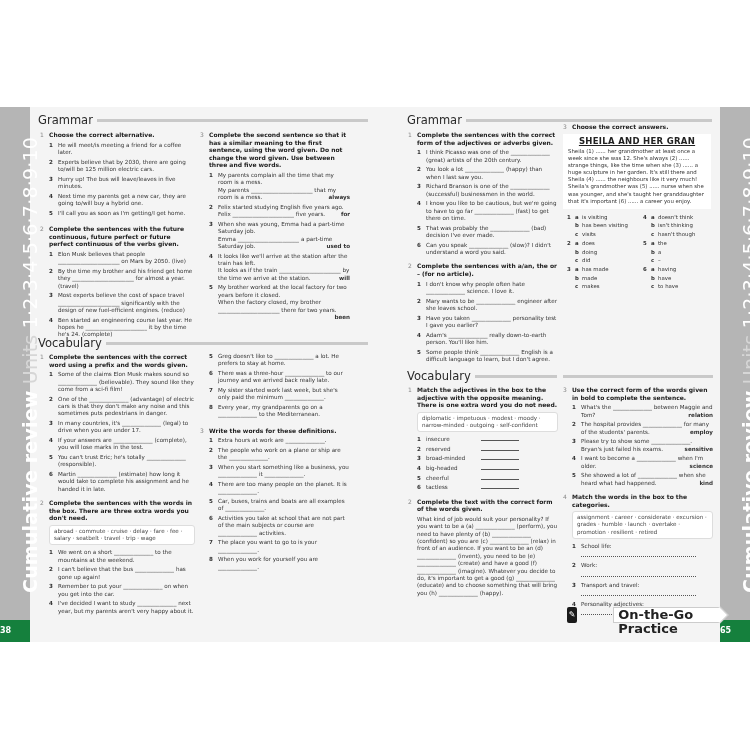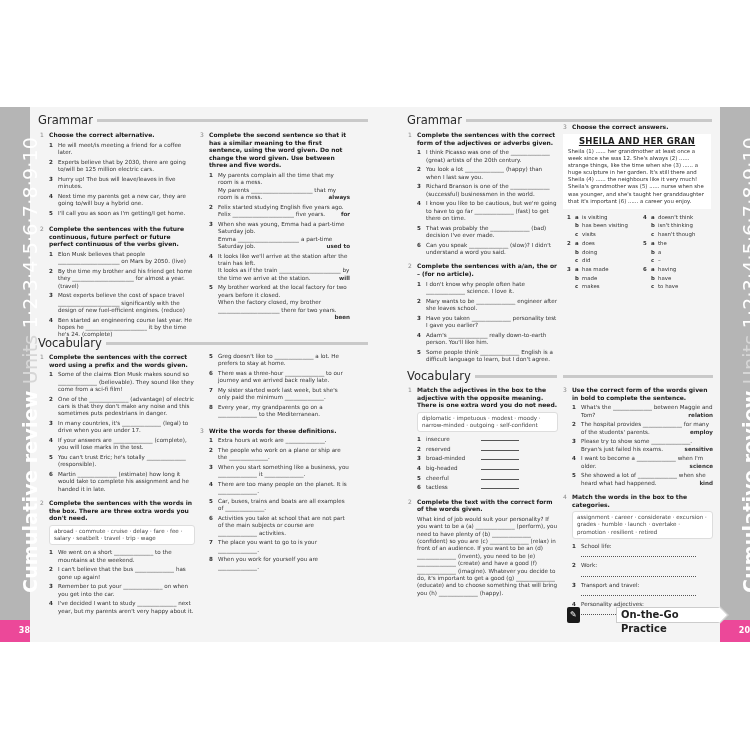--- a/index.html
+++ b/index.html
@@ -19,22 +19,22 @@
   }
   .side-title span.wrap {
     position: absolute; left: 50%; top: 50%;
     transform: translate(-50%, -50%) rotate(-90deg);
     white-space: nowrap; font-family: "DejaVu Sans", sans-serif; font-size: 19px;
     color: #fff; letter-spacing: 0.2px;
   }
   .side-title .bold { font-weight: bold; }
   .side-title .light { color: #d6d6d6; font-weight: normal; }
   .side-title .nums { color: #fff; font-weight: normal; }
-  .pageno { position: absolute; bottom: 0; left: 0; width: 30px; height: 22px; background: #ec4899;
-    color: #fff; font-size: 8px; font-weight: bold; text-align: right; line-height: 22px; }
+  .pageno { position: absolute; bottom: 0; left: 0; width: 30px; height: 22px; background: #15803d;
+    color: #fff; font-size: 8px; font-weight: bold; text-align: left; line-height: 22px; }
 
   .content { position: absolute; top: 0; }
   .page.left .content { left: 30px; width: 345px; }
   .page.right .content { left: 0; width: 345px; }
 
   .section-h { position: absolute; display: flex; align-items: center; font-size: 11.5px; color: #2a2a2a; font-family: "DejaVu Sans", sans-serif; text-align: right; }
   .section-h .rule { flex: 1; height: 3px; background: #c9c9c9; margin-left: 4px; }
 
   .col { position: absolute; font-size: 5.6px; line-height: 7.4px; color: #333; }
   .q { margin-bottom: 5px; }
@@ -58,21 +58,21 @@
   .match-row { display: flex; padding-left: 9px; margin-bottom: 2.2px; }
   .match-row .word { width: 55px; }
   .match-row .blank { width: 38px; border-bottom: 1px solid #555; height: 5px; }
 
   .cat-row { padding-left: 9px; margin-bottom: 5px; }
   .cat-row .lbl { display: flex; }
   .cat-row .line { margin-left: 9px; margin-top: 6px; width: 115px; border-bottom: 1px dotted #555; }
 
   .otg { position: absolute; left: 192px; top: 500px; display: flex; align-items: center; }
   .otg .logo { width: 16px; height: 16px; background: #1a1a1a; border-radius: 2px; color: #fff; font-size: 8px; line-height: 16px; text-align: center; }
-  .otg .arrow { position: relative; height: 16px; padding: 0 12px 0 4px; background: #fff; border: 1px solid #ccc; font-size: 10px; font-weight: bold; line-height: 14px; color: #222; margin-left: 36px; }
+  .otg .arrow { position: relative; height: 16px; padding: 0 12px 0 4px; background: #fff; border: 1px solid #ccc; font-size: 13px; font-weight: bold; line-height: 14px; color: #222; margin-left: 36px; }
   .otg .arrow:after { content: ""; position: absolute; right: -7px; top: 1px; width: 11px; height: 11px; background: #fff; border-top: 1px solid #ccc; border-right: 1px solid #ccc; transform: rotate(45deg); }
 </style>
 </head>
 <body>
 
 <div class="spread">
 
   <div class="page left">
     <div class="sidebar">
       <div class="side-title">
@@ -313,21 +313,21 @@
 
   <div class="page right">
     <div class="sidebar">
       <div class="side-title">
         <span class="wrap">
           <span class="bold">Cumulative review</span>
           <span class="light">Units</span>
           <span class="nums">1·2·3·4·5·6·7·8·9·10</span>
         </span>
       </div>
-      <div class="pageno">20</div>
+      <div class="pageno">65</div>
     </div>
 
     <div class="content">
       <div class="section-h" style="left:32px; top:6px; width:305px;">
         <span>Grammar</span>
         <span class="rule"></span>
       </div>
 
       <div class="col" style="left:33px; top:24px; width:150px;">
         <div class="q">

